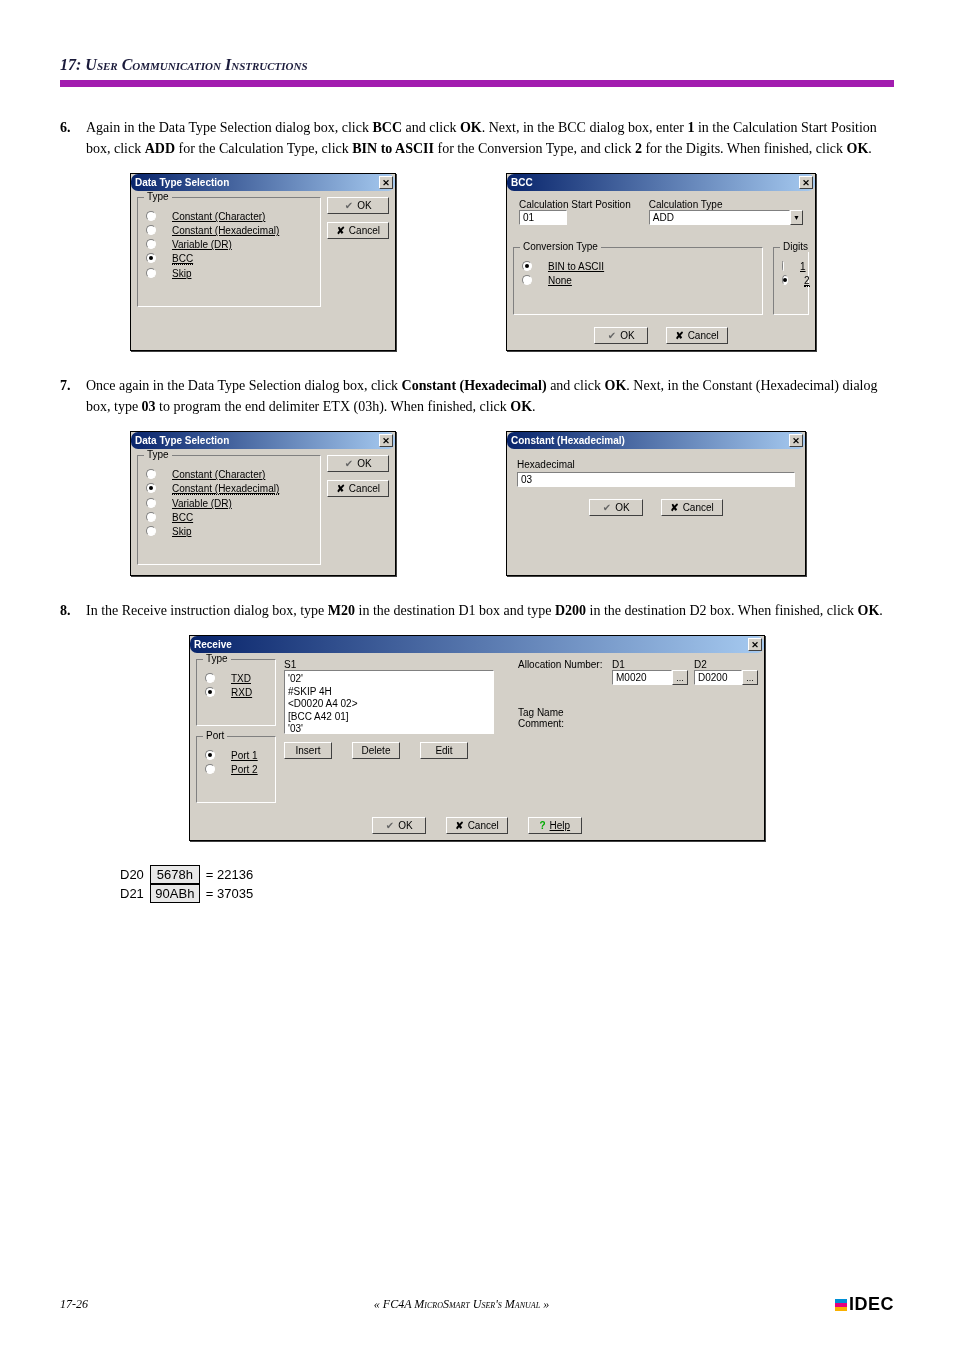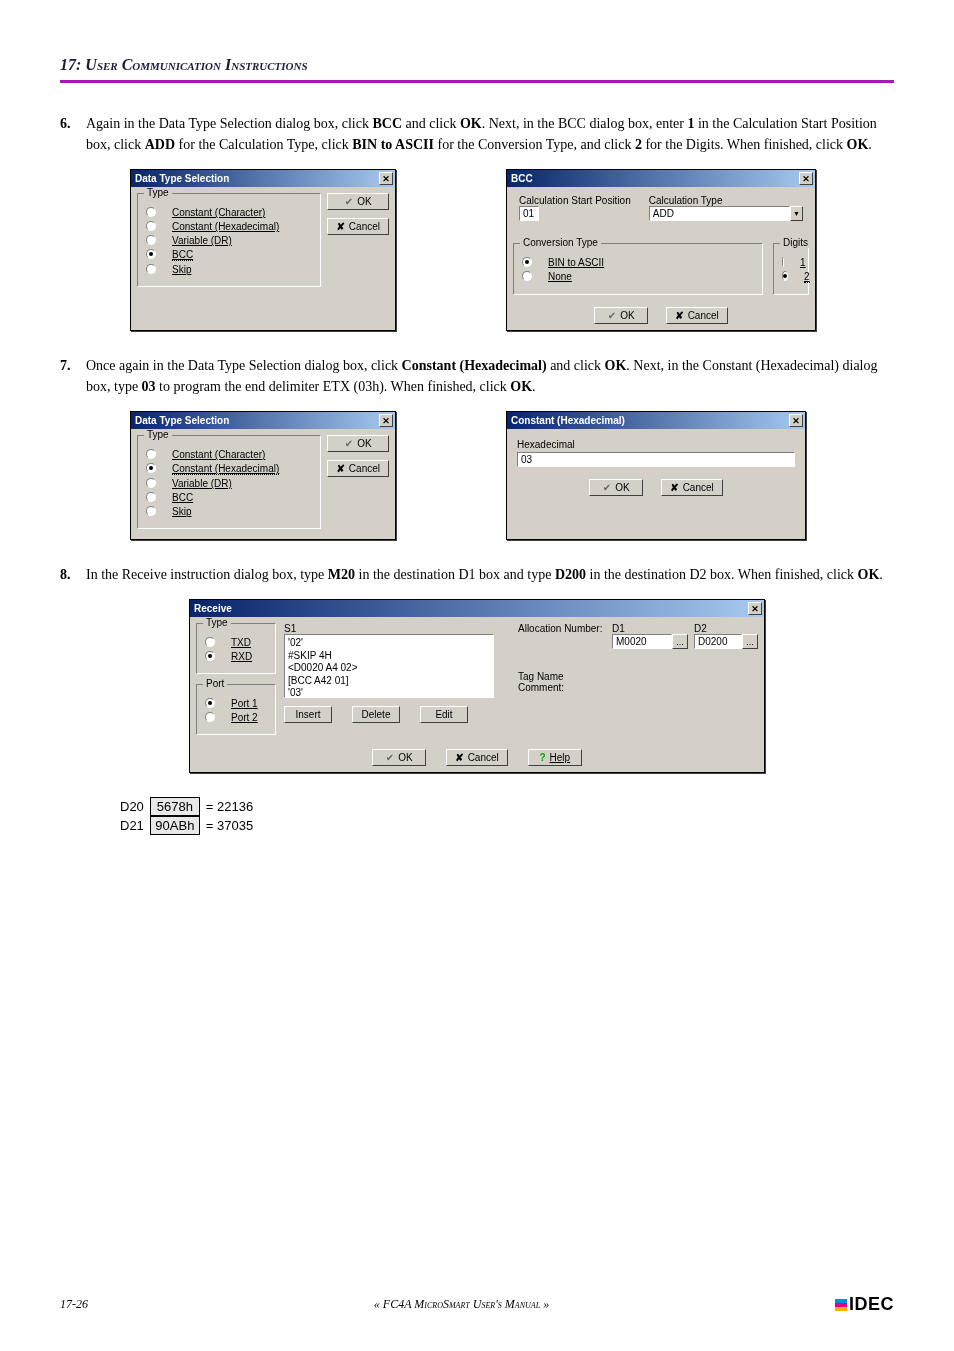--- a/index.html
+++ b/index.html
@@ -13,21 +13,21 @@
   }
   .page {
     padding: 56px 60px 40px 60px;
   }
   .chapter-title {
     font-style: italic;
     font-weight: bold;
     font-size: 16px;
     color: #1a1a3a;
     padding-bottom: 6px;
-    border-bottom: 3px solid #a21caf;
+    border-bottom: 7px solid #a21caf;
     margin-bottom: 30px;
     font-variant: small-caps;
   }
   .step {
     display: flex;
     margin: 8px 0 14px 0;
     font-size: 14px;
     line-height: 1.5;
   }
   .step-num {
@@ -56,20 +56,21 @@
   }
   .titlebar {
     background: linear-gradient(to right, #08246b, #a6caf0);
     color: #fff;
     display: flex;
     align-items: center;
     justify-content: space-between;
     padding: 2px 2px 2px 4px;
     font-weight: bold;
     font-size: 10px;
+    border-radius: 7px;
   }
   .titlebar .xbtn {
     background: #d4d0c8;
     color: #000;
     border: 1px solid #fff;
     border-right-color: #404040;
     border-bottom-color: #404040;
     width: 14px;
     height: 13px;
     display: flex;
@@ -77,21 +78,21 @@
     justify-content: center;
     font-family: Arial;
     font-size: 9px;
     font-weight: bold;
   }
   .dlg-body { padding: 6px; }
   .groupbox {
     border: 1px solid #808080;
     border-right-color:#fff; border-bottom-color:#fff;
     position: relative;
-    padding: 10px 8px 8px 8px;
+    padding: 10px 8px 24px 8px;
     margin-bottom: 4px;
   }
   .groupbox > legend, .groupbox > .legend {
     position: absolute;
     top: -7px;
     left: 6px;
     background: #d4d0c8;
     padding: 0 3px;
     font-size: 10px;
   }
@@ -246,21 +247,21 @@
 
     <div class="dlg bcc">
       <div class="titlebar">
         <span>BCC</span>
         <span class="xbtn">✕</span>
       </div>
       <div class="dlg-body">
         <div style="display:flex; gap:18px; padding:2px 6px 6px 6px;">
           <div>
             <div class="label-sm">Calculation Start Position</div>
-            <div class="input-sunken" style="width:20px">01</div>
+            <div class="input-sunken" style="width:48px">01</div>
           </div>
           <div style="flex:1">
             <div class="label-sm">Calculation Type</div>
             <div class="combo">
               <div class="input-sunken" style="flex:1">ADD</div>
               <div class="arrow">▼</div>
             </div>
           </div>
         </div>
         <div style="display:flex; gap:10px; margin-top:16px;">

